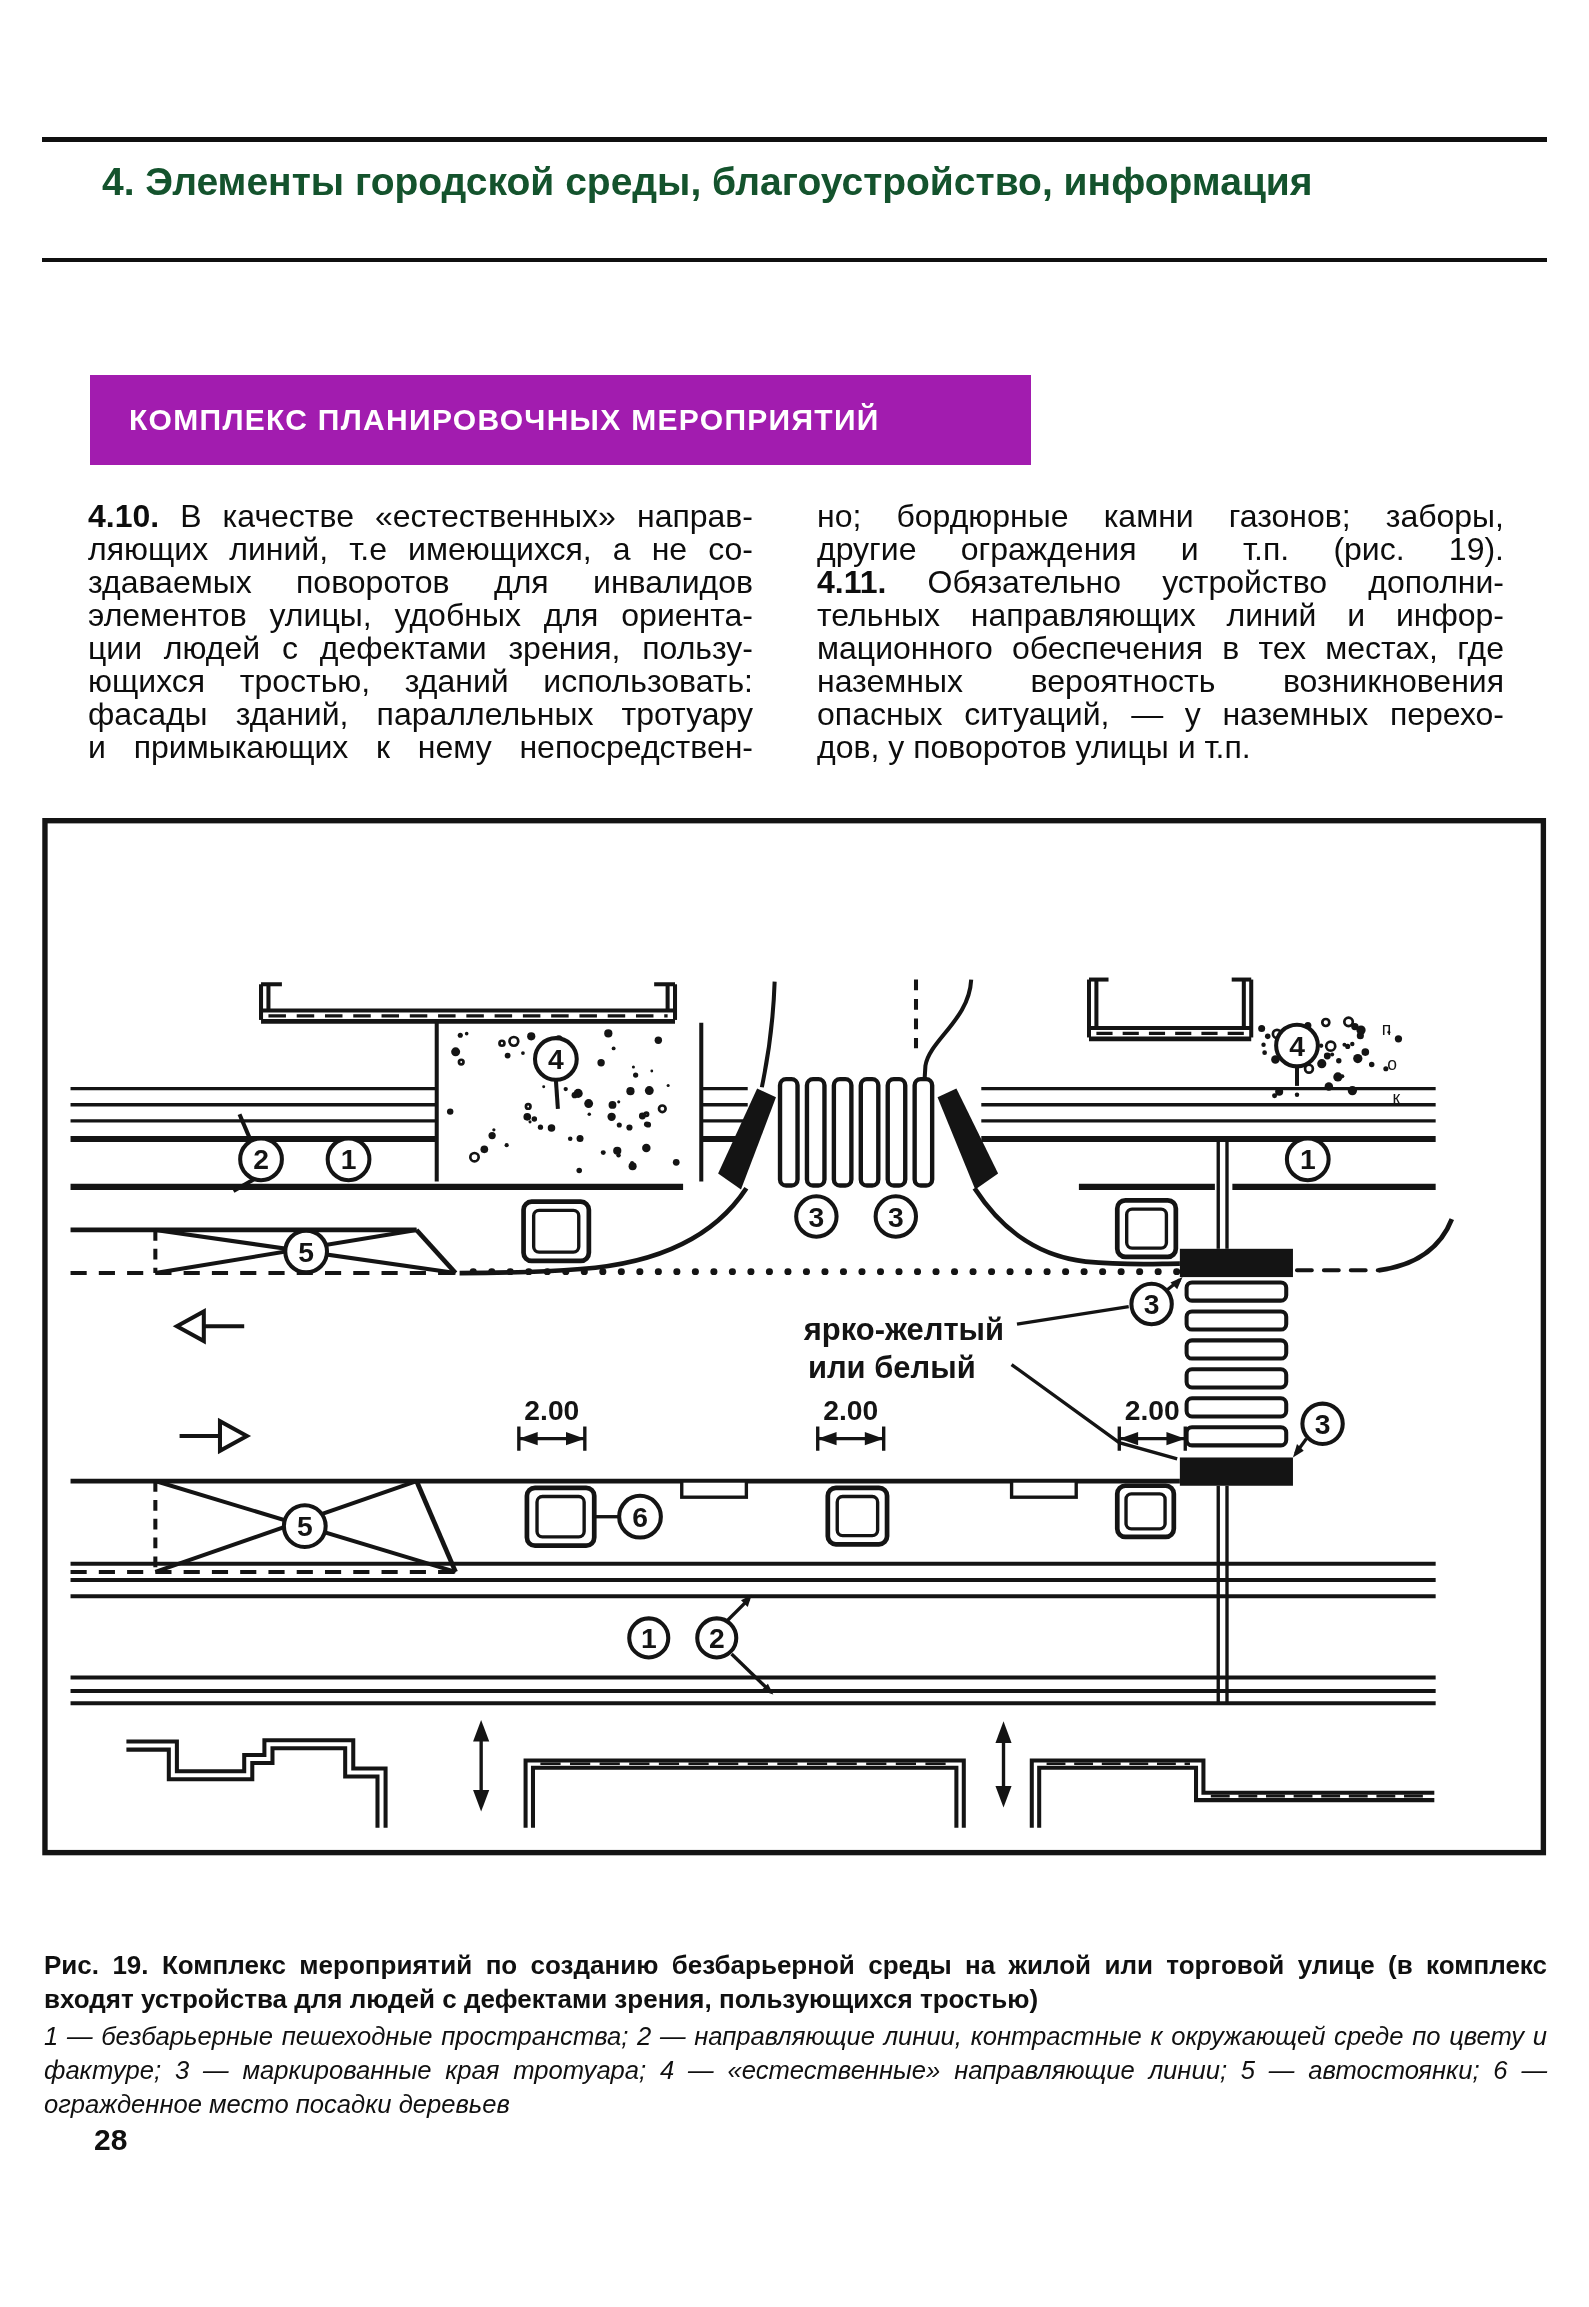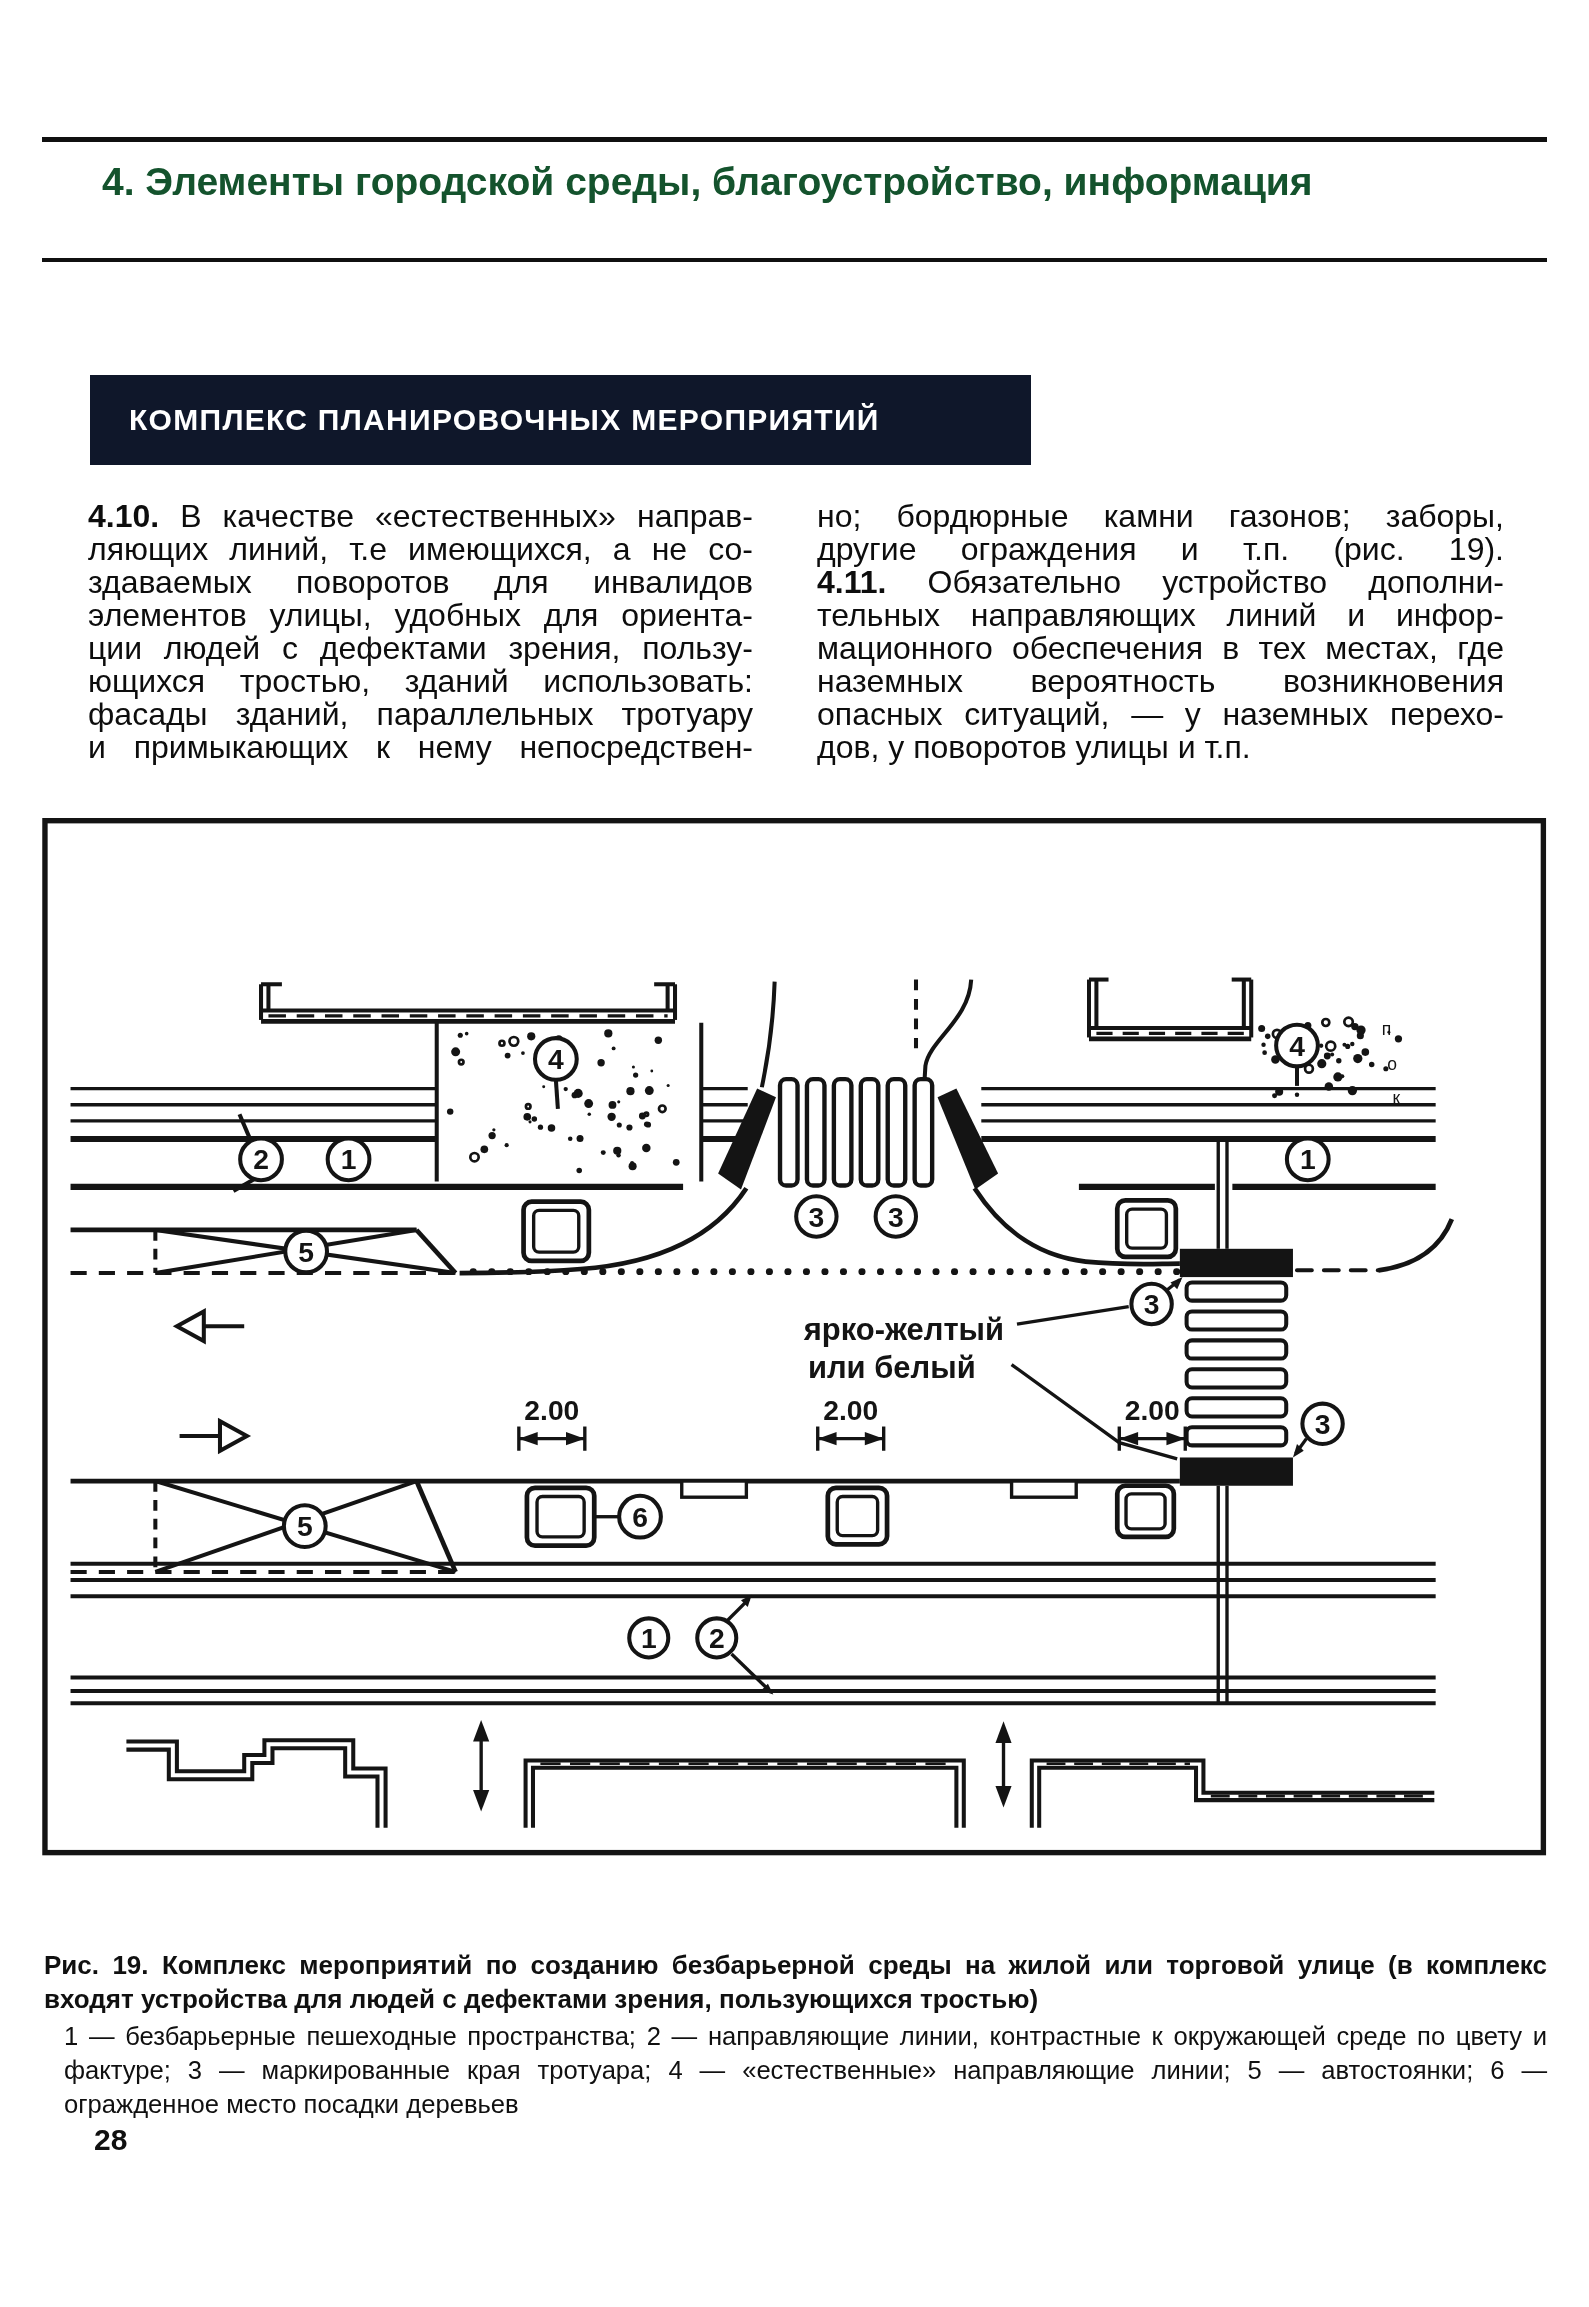--- a/index.html
+++ b/index.html
@@ -7,33 +7,33 @@
     position:relative;width:1590px;height:2307px;background:#ffffff;
     font-family:"Liberation Sans", sans-serif;color:#101010;overflow:hidden;
   }
   .rule{position:absolute;background:#101010;}
   .page-title{
     position:absolute;left:102px;top:160px;width:1414px;
     font-size:39px;font-weight:bold;letter-spacing:0px;color:#14532d;
   }
   .banner{
     position:absolute;left:90px;top:375px;width:941px;height:90px;
-    background:#0f172a;color:#ffffff;display:flex;align-items:center;
+    background:#a21caf;color:#ffffff;display:flex;align-items:center;
   }
   .banner span{margin-left:39px;font-size:30px;font-weight:bold;letter-spacing:1.3px;}
   .col{position:absolute;top:500px;font-size:32px;line-height:33px;color:#0d0d0d;}
   .col-left{left:88px;width:665px;}
   .col-right{left:817px;width:687px;}
   .tl{text-align:justify;text-align-last:justify;white-space:nowrap;}
   .tl.no-just{text-align:left;text-align-last:left;}
   .tl b{font-weight:bold;}
   .figure-wrap{position:absolute;left:42px;top:818px;width:1505px;height:1040px;}
   .caption{position:absolute;left:44px;top:1948px;width:1503px;font-size:26px;line-height:34px;}
   .caption .cap-title{font-weight:bold;text-align:justify;}
-  .caption .cap-legend{margin-top:2.7px;text-align:justify;font-size:25.6px;margin-left:20px;}
+  .caption .cap-legend{font-style:italic;margin-top:2.7px;text-align:justify;font-size:25.6px;}
   .page-num{position:absolute;left:94px;top:2123px;font-size:30px;font-weight:bold;}
   svg text{font-family:"Liberation Sans", sans-serif;}
   .co-num{font-size:42px;font-weight:600;}
   .fig-note{font-size:46px;font-weight:600;}
   .dim-label{font-size:42px;font-weight:600;}
   .stip-letter{font-size:26px;}
 </style>
 </head>
 <body>
 

